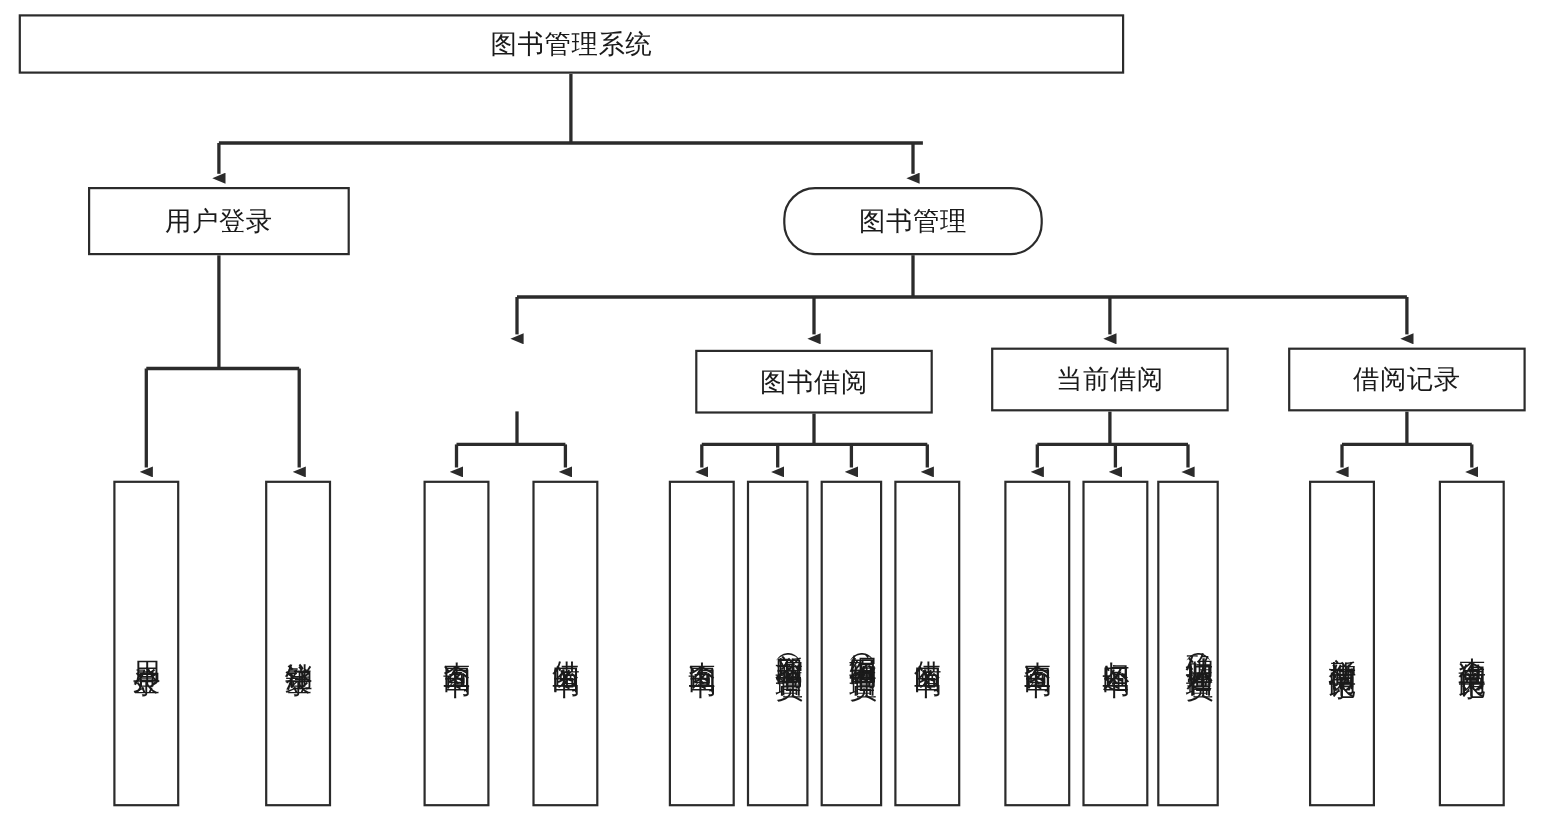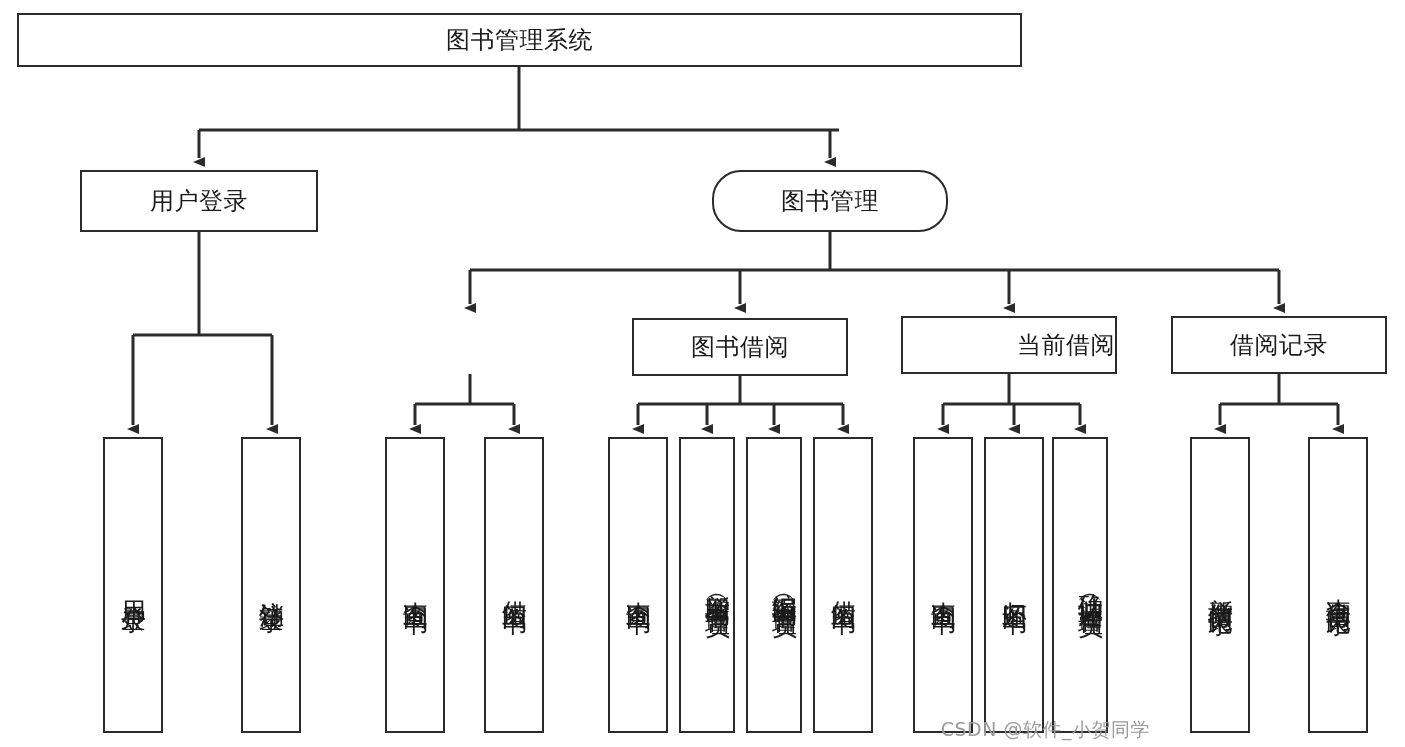--- a/index.html
+++ b/index.html
@@ -137,21 +137,21 @@
 
   <div class="node horiz" style="left: 712px; top: 170px; width: 236px; height: 62px; border-radius: 29px;">
     <span class="label">图书管理</span>
   </div>
 
 
   <div class="node horiz" style="left: 632px; top: 318px; width: 216px; height: 58px;">
     <span class="label">图书借阅</span>
   </div>
 
-  <div class="node horiz" style="left: 901px; top: 316px; width: 216px; height: 58px; justify-content: flex-end;">
+  <div class="node horiz" style="left: 901px; top: 316px; width: 216px; height: 58px;">
     <span class="label">当前借阅</span>
   </div>
 
   <div class="node horiz" style="left: 1171px; top: 316px; width: 216px; height: 58px; text-align: right;">
     <span class="label">借阅记录</span>
   </div>
 
   <div class="node vert" style="left: 103px; top: 437px; width: 60px; height: 296px;">
     <span class="label">用户登录</span>
   </div>
@@ -197,15 +197,14 @@
   </div>
 
   <div class="node vert" style="left: 1190px; top: 437px; width: 60px; height: 296px;">
     <span class="label">新增借阅记录</span>
   </div>
 
   <div class="node vert" style="left: 1308px; top: 437px; width: 60px; height: 296px;">
     <span class="label">查询借阅记录</span>
   </div>
 
-  <div id="watermark">CSDN @软件_小贺同学</div>
 
 </div>
 
 </body></html>

